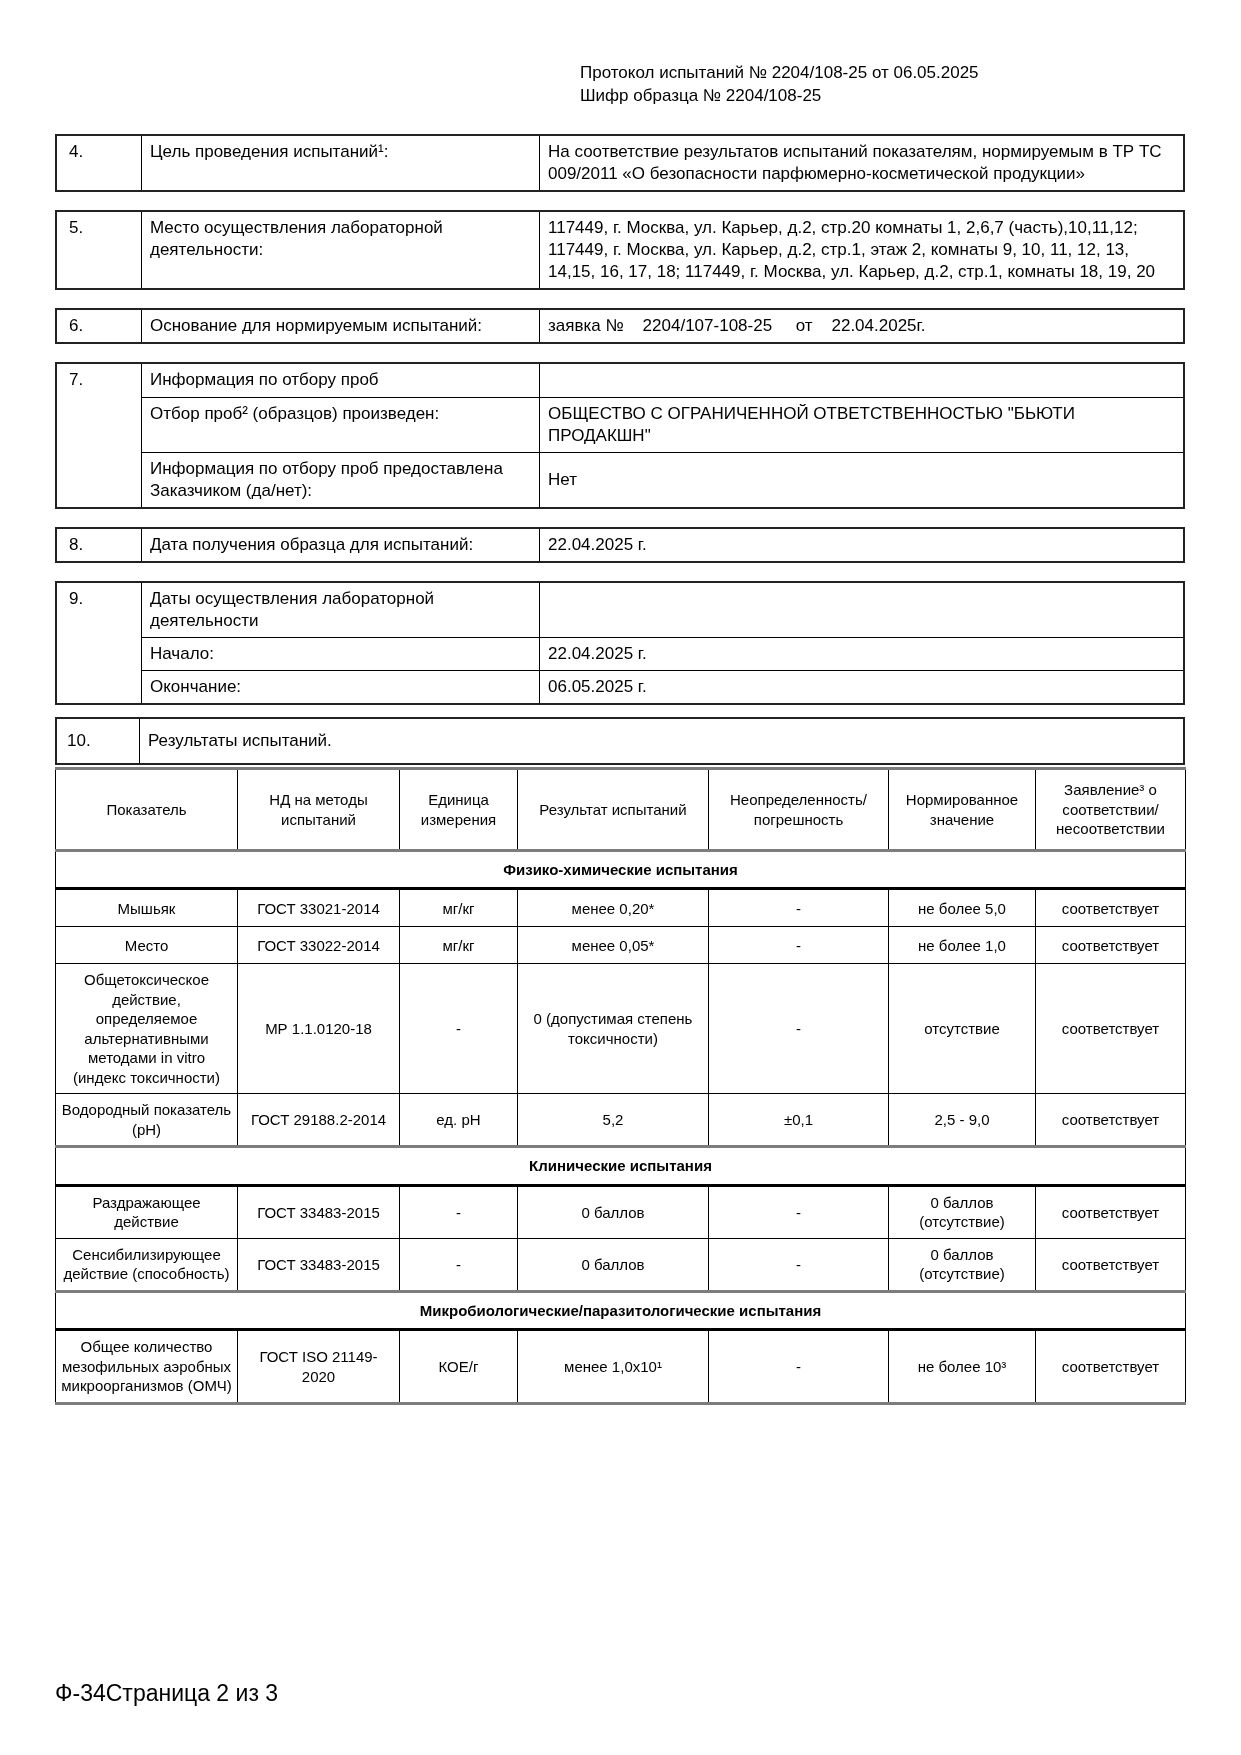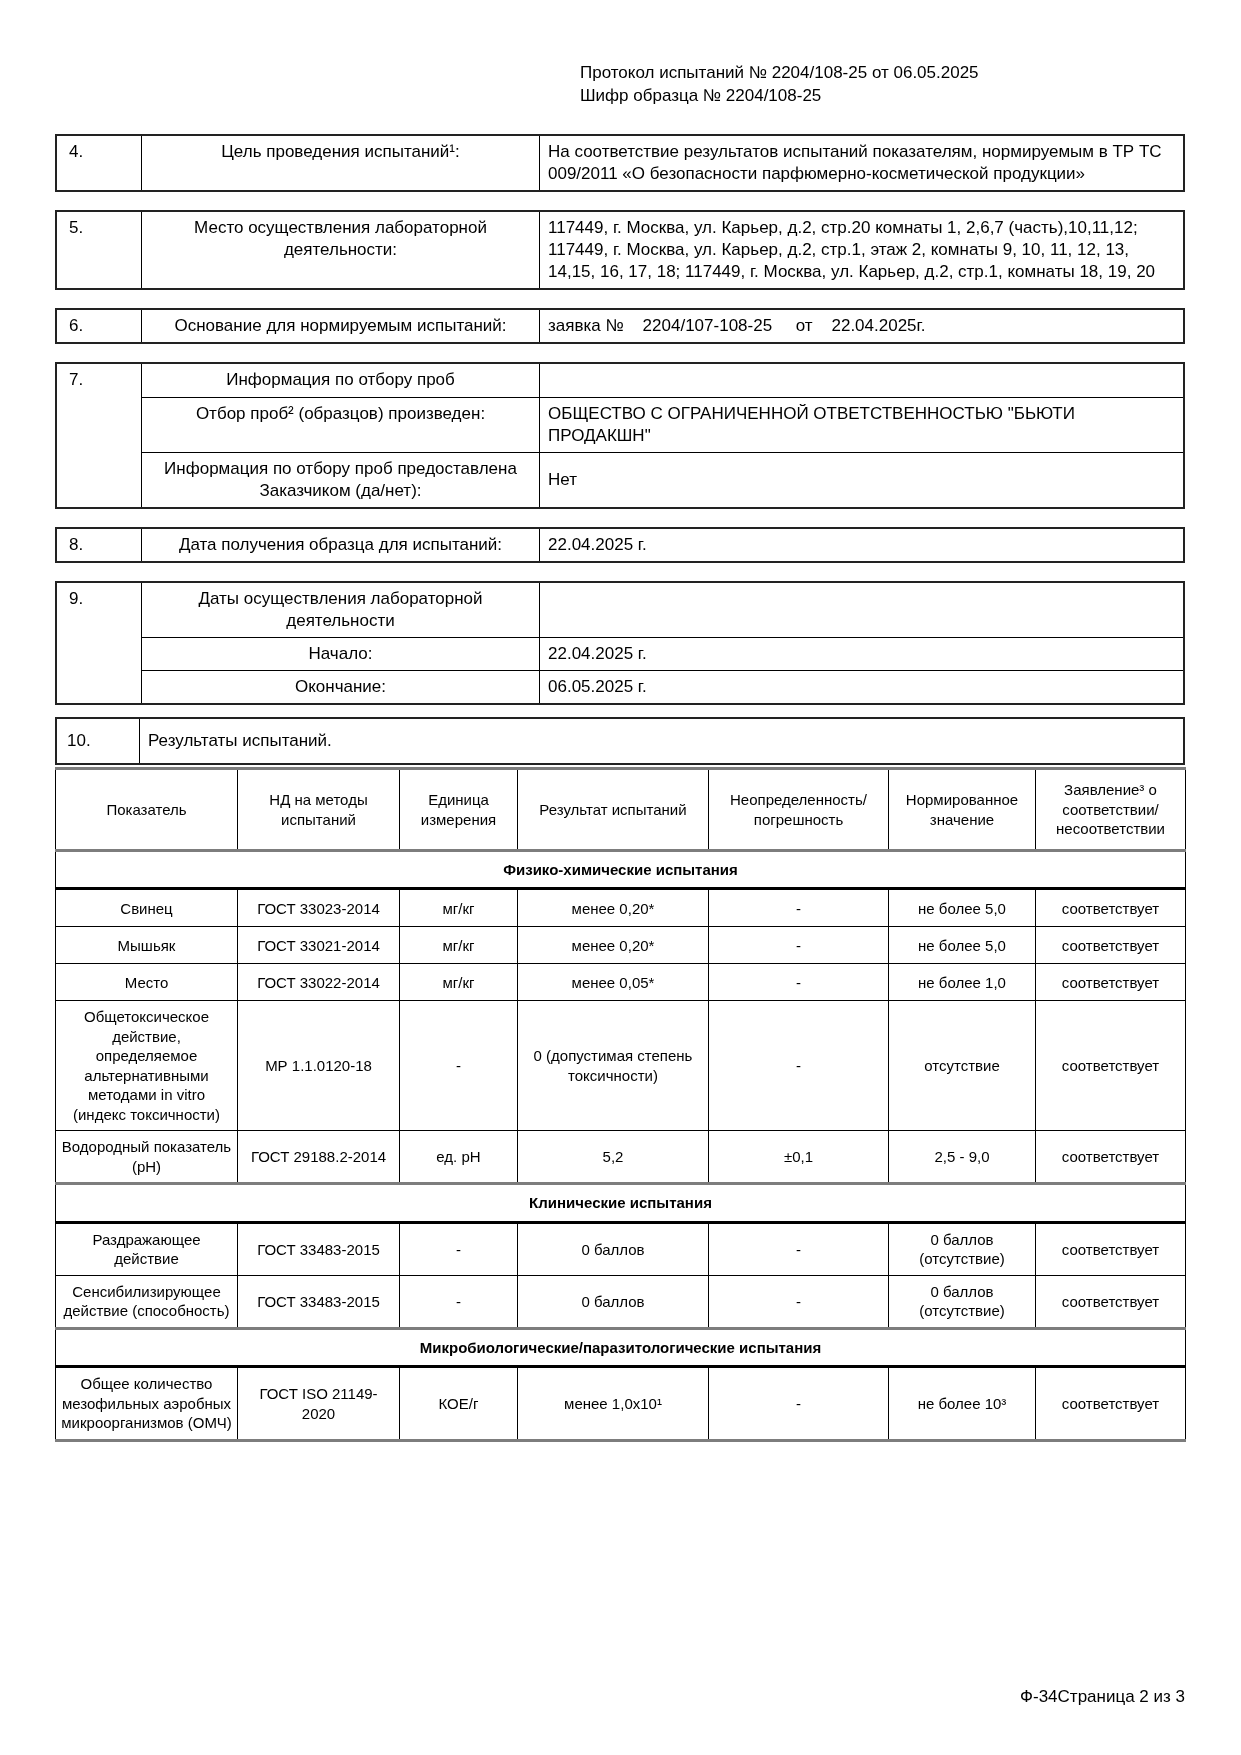--- a/index.html
+++ b/index.html
@@ -8,41 +8,41 @@
     font-family:"Liberation Sans","DejaVu Sans",sans-serif;color:#000;
     box-sizing:border-box;padding:0 56px 0 55px;overflow:hidden;
   }
   .doc-header{margin:62px 0 0 525px;font-size:17px;line-height:1.35;}
   .doc-header div{white-space:nowrap;}
 
   table{border-collapse:collapse;width:1130px;table-layout:fixed;}
   .info-table{margin-top:18px;border:2px solid #222;}
   .info-table td{border:1px solid #000;font-size:17px;line-height:1.3;padding:5px 8px;}
   .info-table td.num{width:64px;text-align:left;vertical-align:top;padding-left:12px;}
-  .info-table td.label{width:381px;vertical-align:top;text-align:center;}
+  .info-table td.label{width:381px;vertical-align:top;}
   .info-table td.value{vertical-align:middle;white-space:pre-wrap;}
   .mt-big{margin-top:26px;}
 
   .caption-table{margin-top:12px;border:2px solid #222;margin-bottom:2px;}
   .caption-table td{border:1px solid #000;font-size:17px;padding:12px 8px;}
   .caption-table td.num{width:64px;padding-left:10px;}
 
   .results-table{border-left:1px solid #000;border-right:1px solid #000;
     border-top:3px solid #7d7d7d;border-bottom:3px solid #7d7d7d;}
   .results-table td,.results-table th{
     border:1px solid #000;font-size:15px;font-weight:normal;line-height:1.3;
     padding:6px 5px;text-align:center;vertical-align:middle;}
   .results-table thead th{border-bottom:3px solid #7d7d7d;padding:10px 4px;}
   .results-table tr.section td{
     font-weight:bold;border-top:3px solid #7d7d7d;border-bottom:3px solid #000000;
     padding:8px 4px;}
   .results-table tr.data td{height:24px;}
 
   .doc-footer{position:absolute;left:55px;right:56px;bottom:48px;
-    font-size:17px;display:flex;justify-content:flex-end;}
+    font-size:23px;display:flex;justify-content:flex-start;}
 </style>
 </head>
 <body>
 
 <div class="doc-header">
   <div>Протокол испытаний № 2204/108-25 от 06.05.2025</div>
   <div>Шифр образца № 2204/108-25</div>
 </div>
 
 <div id="info-tables">
@@ -146,29 +146,20 @@
         <th>Неопределенность/ погрешность</th>
         <th>Нормированное значение</th>
         <th>Заявление³ о соответствии/ несоответствии</th>
       </tr>
     </thead>
   <tbody id="results-body">
       <tr class="section">
         <td colspan="7">Физико-химические испытания</td>
       </tr>
       <tr class="data">
-        <td>Свинец</td>
-        <td>ГОСТ 33023-2014</td>
-        <td>мг/кг</td>
-        <td>менее 0,20*</td>
-        <td>-</td>
-        <td>не более 5,0</td>
-        <td>соответствует</td>
-      </tr>
-      <tr class="data">
         <td>Мышьяк</td>
         <td>ГОСТ 33021-2014</td>
         <td>мг/кг</td>
         <td>менее 0,20*</td>
         <td>-</td>
         <td>не более 5,0</td>
         <td>соответствует</td>
       </tr>
       <tr class="data">
         <td>Место</td>

